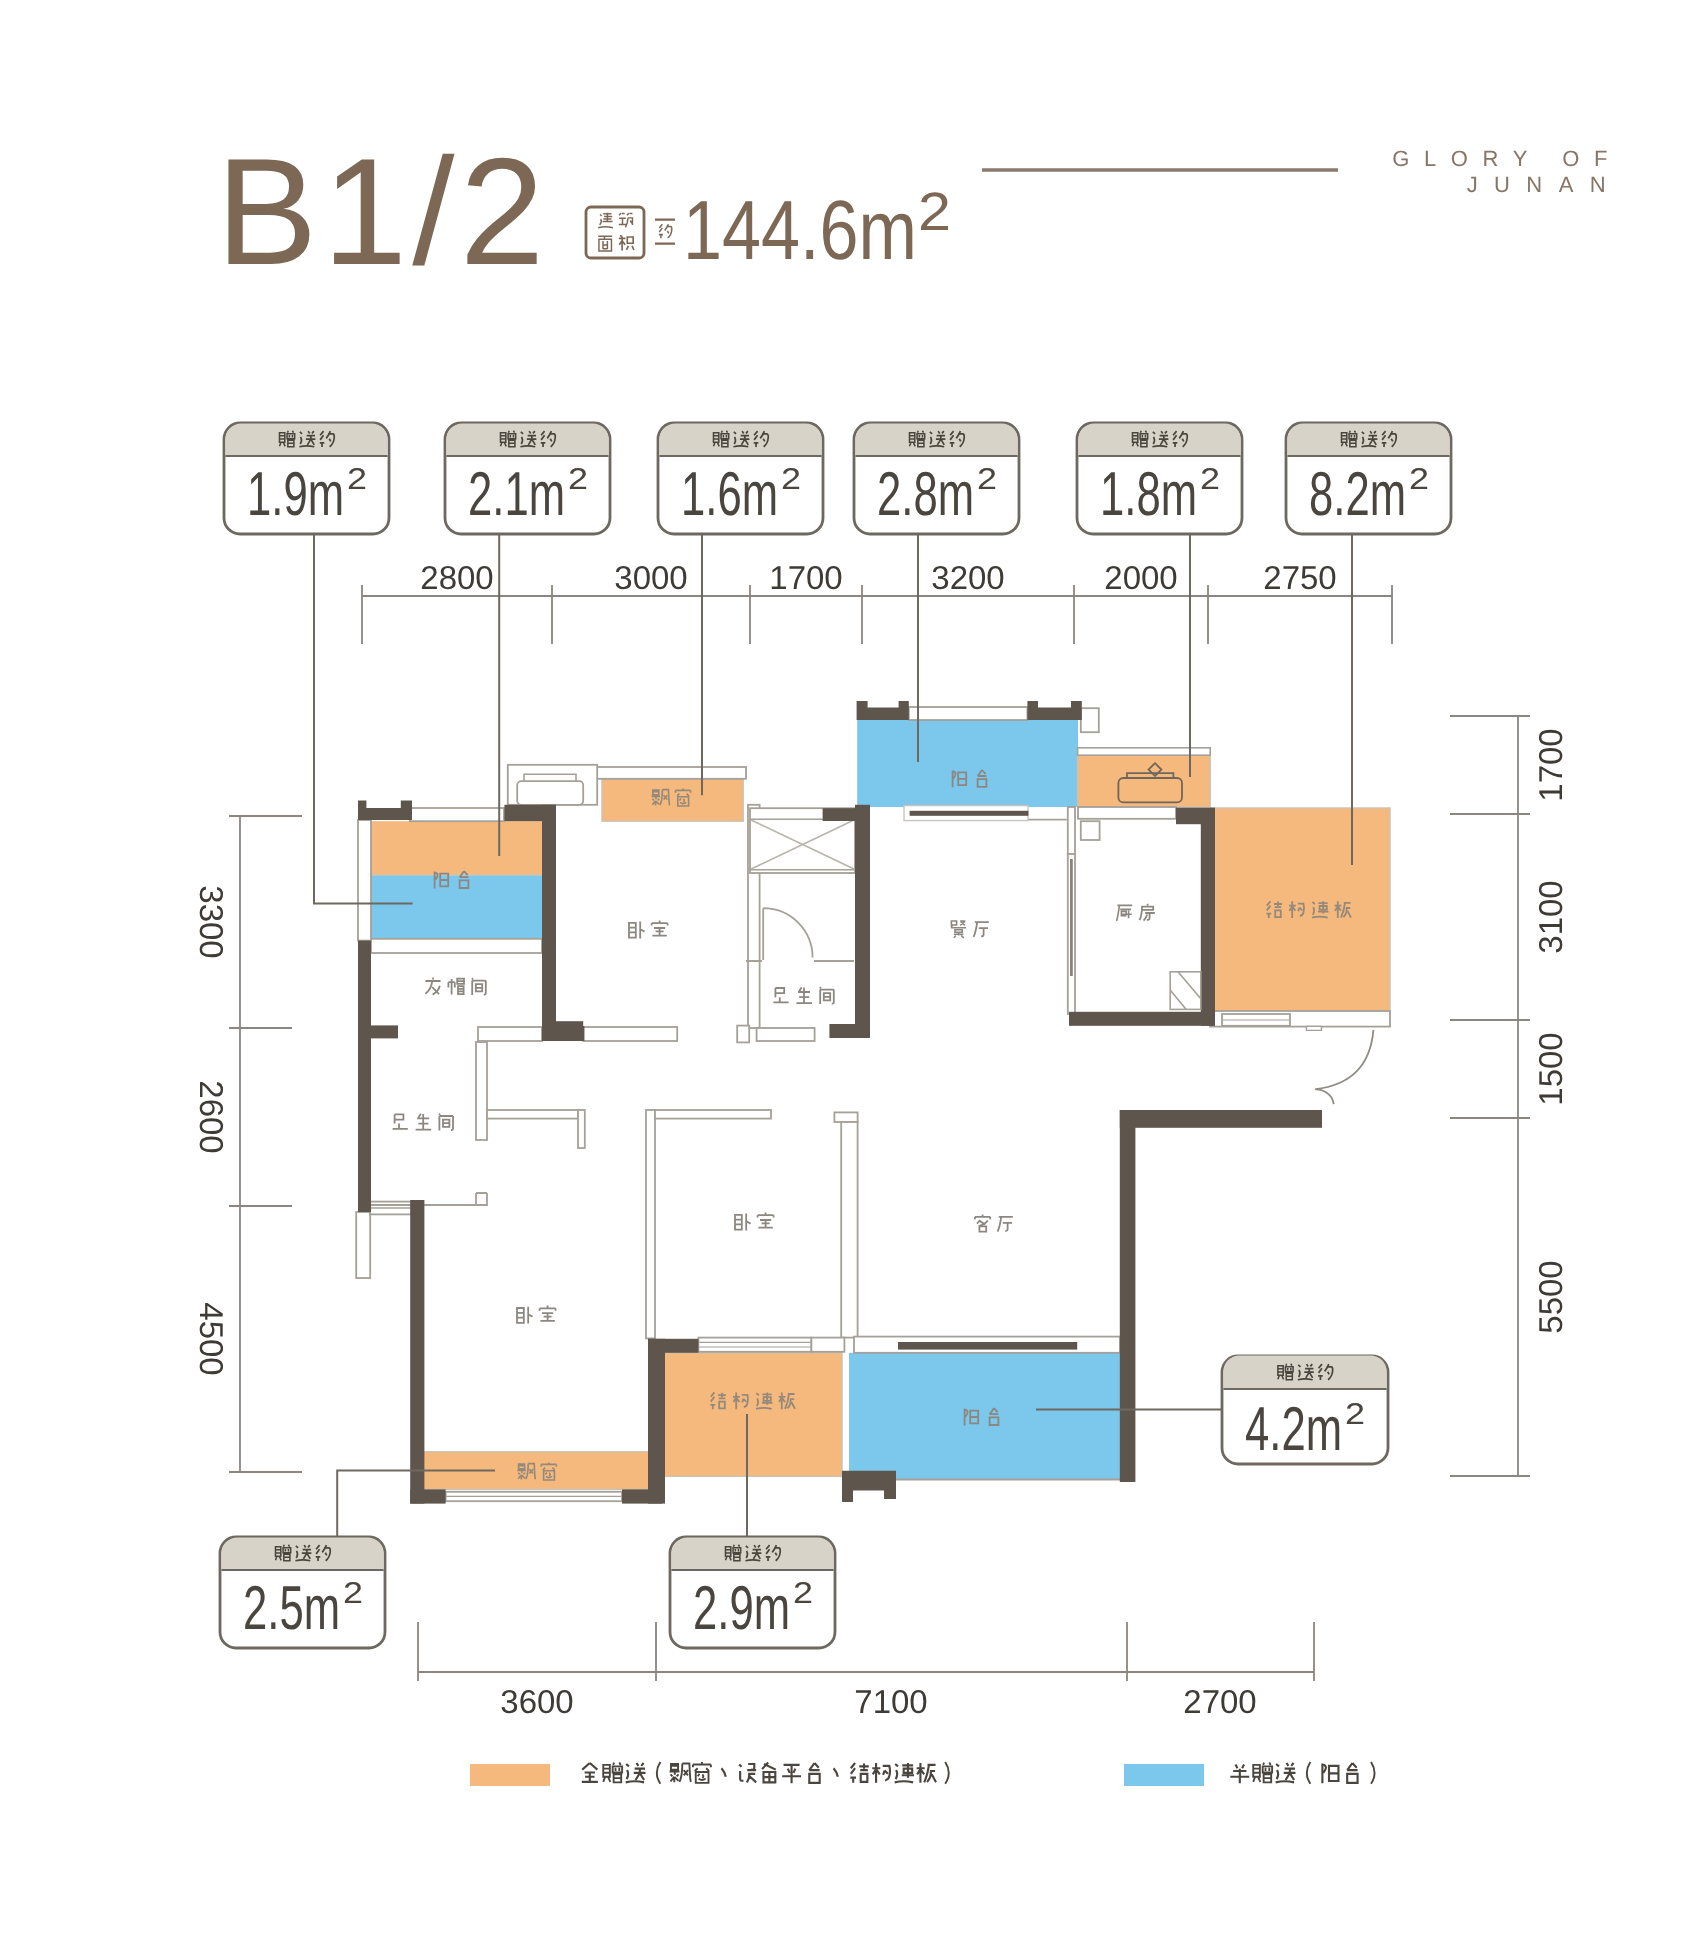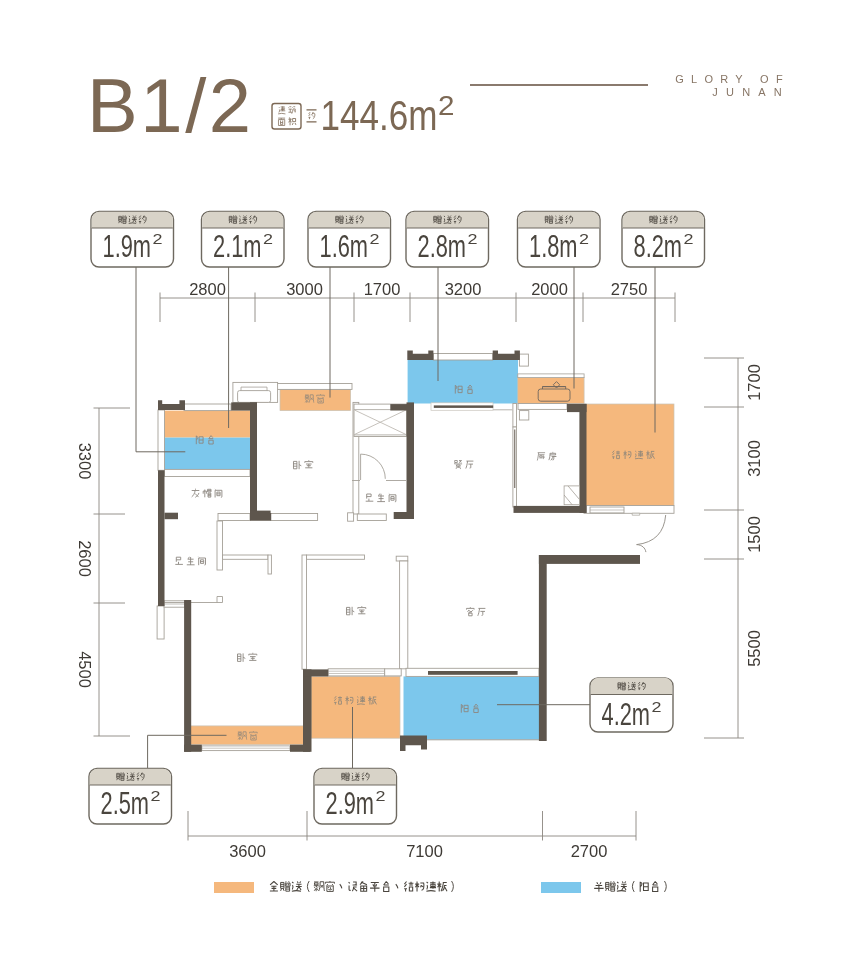--- a/index.html
+++ b/index.html
@@ -1,17 +1,17 @@
 <!DOCTYPE html>
 <html><head>
 <meta charset="utf-8">
 <style>
   html,body{margin:0;padding:0;background:#ffffff;}
   #page{position:relative;width:822px;height:967px;overflow:hidden;background:#ffffff;
-        font-family:"Liberation Sans",sans-serif;}
+        font-family:"Liberation Sans",sans-serif;margin-left:21px;}
   svg{position:absolute;left:0;top:0;}
 </style>
 </head>
 <body>
 <div id="page">
 <svg width="850" height="967" viewBox="0 0 850 967">
 <defs>
 <g id="c_yang" stroke="currentColor" fill="none" stroke-width="9">
   <path d="M20,8 V92 M20,12 Q48,18 24,48"></path>
           <path d="M48,18 H88 V82 H48 Z M48,50 H88"></path>

